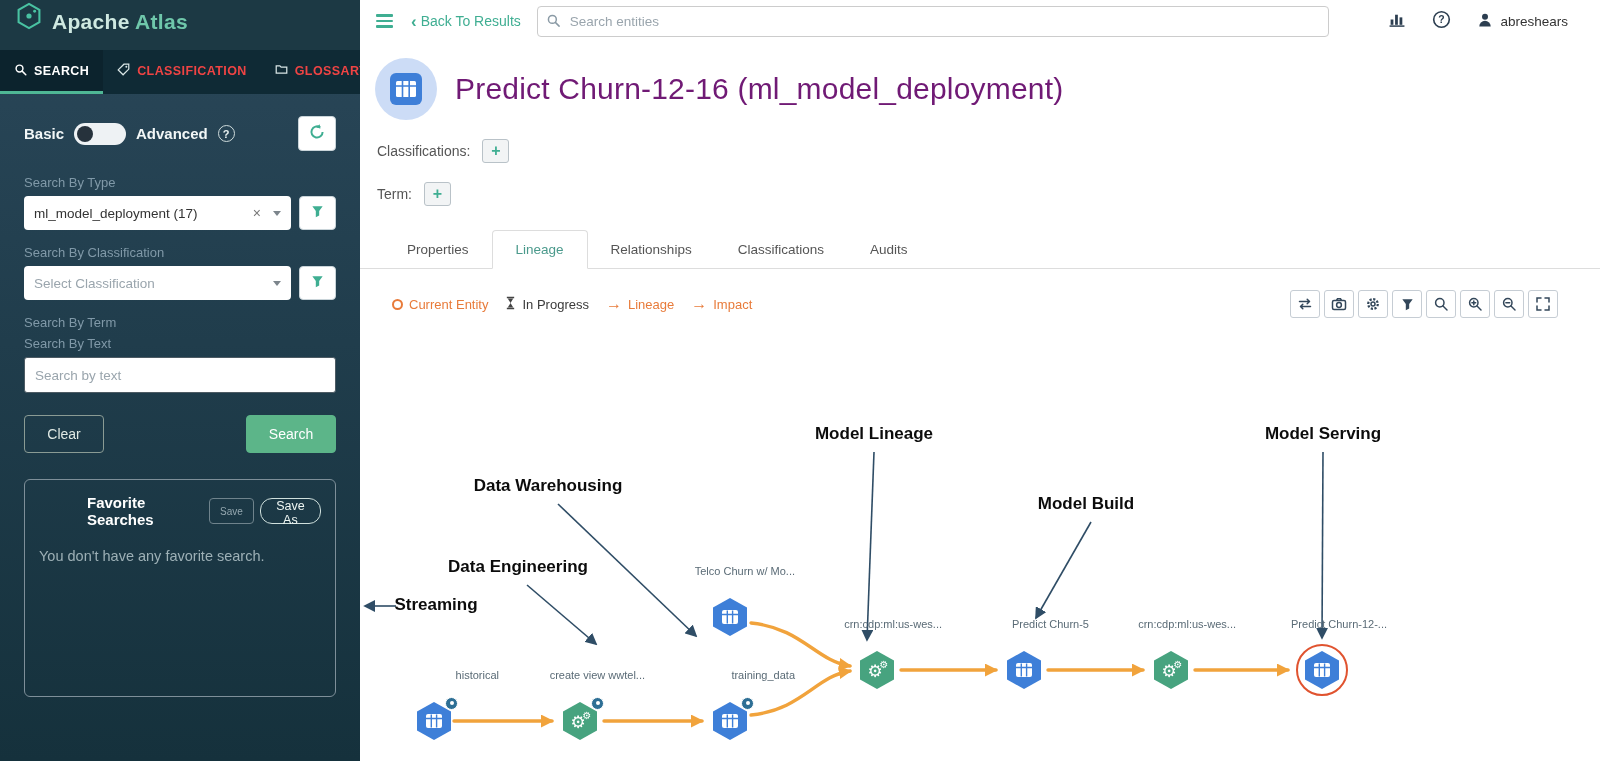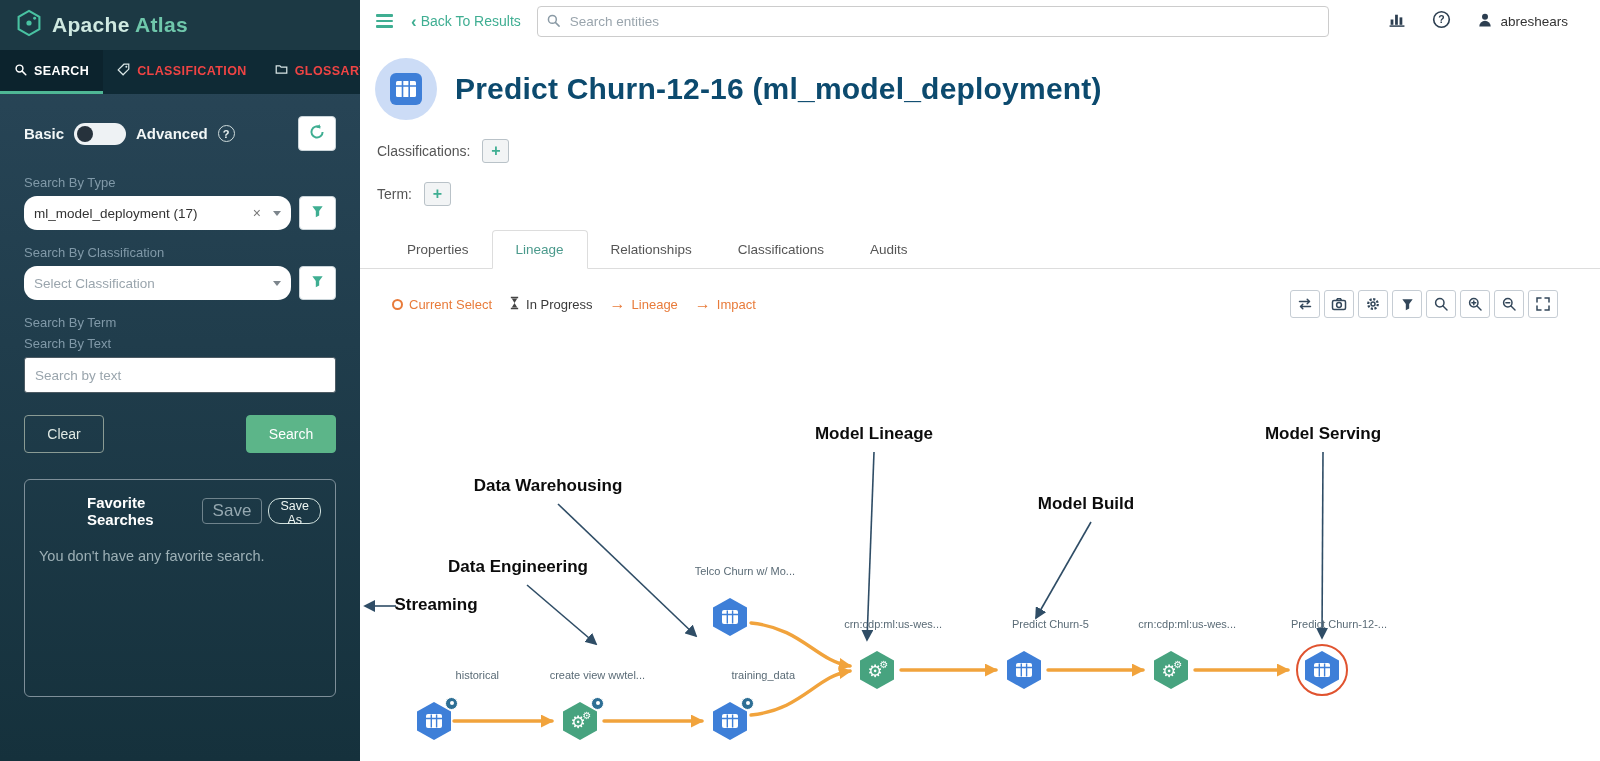--- a/index.html
+++ b/index.html
@@ -3,41 +3,41 @@
 <meta charset="utf-8">
 <style>
   * { box-sizing: border-box; margin: 0; padding: 0; }
   html,body { width:1600px; height:761px; overflow:hidden; }
   body { font-family:"Liberation Sans", sans-serif; background:#fff; }
   .app { display:flex; width:1600px; height:761px; }
 
   
   .sidebar { width:360px; height:761px; flex-shrink:0; display:flex; flex-direction:column;
              background:linear-gradient(180deg,#2a4759 0%,#203d4c 45%,#15313c 100%); }
-  .logo-bar { height:50px; background:#1c3944; display:flex; align-items:center; padding:8px 16px; gap:10px; }
+  .logo-bar { height:50px; background:#1c3944; display:flex; align-items:flex-end; padding:16px 16px; gap:10px; }
   .logo-text { font-size:21px; font-weight:bold; color:#cfe9e1; letter-spacing:.3px; }
   .logo-text .logo-sub { color:#6fc7ab; }
   .side-nav { height:44px; background:#0f2a35; display:flex; align-items:stretch; }
   .nav-item { display:flex; align-items:center; gap:7px; padding:0 14px; color:#ef4444; font-size:12.5px;
               font-weight:bold; letter-spacing:.4px; cursor:pointer; border-bottom:3px solid transparent; }
   .nav-item.active { border-bottom-color:#4fb795; background:#0c232d; color:#ffffff; }
   .side-body { flex:1; padding:22px 24px 0 24px; }
 
   .mode-row { display:flex; align-items:center; gap:10px; margin-bottom:24px; }
   .mode-label { color:#f2f7f7; font-size:15px; font-weight:bold; }
   .toggle { width:52px; height:22px; background:#eef2f4; border-radius:11px; position:relative; cursor:pointer; }
   .toggle .knob { position:absolute; left:3px; top:3px; width:16px; height:16px; border-radius:50%; background:#26323c; }
   .help-bubble { width:17px; height:17px; border-radius:50%; border:1.5px solid #cfdcdc; color:#e8f1f1;
                  font-size:11px; display:flex; align-items:center; justify-content:center; font-weight:bold; }
   .refresh-btn { margin-left:auto; width:38px; height:35px; background:#fff; border:1px solid #c9d4d9;
                  border-radius:4px; display:flex; align-items:center; justify-content:center; cursor:pointer; }
 
   .field-label { color:#8099a8; font-size:13px; margin-bottom:6px; }
   .field-row { display:flex; gap:8px; margin-bottom:15px; }
-  .select-box { flex:1; height:34px; background:#fff; border-radius:13px; display:flex; align-items:center;
+  .select-box { flex:1; height:34px; background:#fff; border-radius:4px; display:flex; align-items:center;
                 padding:0 10px; font-size:13.5px; color:#333; position:relative; cursor:pointer; }
   .select-box .ph { color:#9aa5ad; }
   .clear-x { margin-left:auto; color:#777; font-size:14px; padding:0 6px; cursor:pointer; }
   .caret { width:0; height:0; border-left:4.5px solid transparent; border-right:4.5px solid transparent;
            border-top:5px solid #7c858c; margin-left:6px; }
   .caret.auto { margin-left:auto; }
   .filter-btn { width:37px; height:34px; background:#fff; border:1px solid #c9d4d9; border-radius:4px;
                 display:flex; align-items:center; justify-content:center; cursor:pointer; }
   .text-input { width:100%; height:36px; border:1px solid #4d5b64; border-radius:3px; padding:0 10px;
                 font-size:13.5px; color:#333; font-family:inherit; }
@@ -47,21 +47,21 @@
   .btn-clear { width:80px; height:38px; background:transparent; border:1px solid #8a9b94; border-radius:4px;
                color:#dfe9e4; font-size:14px; cursor:pointer; font-family:inherit; }
   .btn-search { width:90px; height:38px; background:#5cb589; border:1px solid #5cb589; border-radius:4px;
                 color:#fff; font-size:14px; cursor:pointer; font-family:inherit; }
 
   .fav-box { margin-top:26px; border:1px solid #7e8f99; border-radius:6px; padding:14px 14px; height:218px; }
   .fav-head { display:flex; align-items:center; }
   .fav-title { color:#fff; font-size:15px; font-weight:bold;margin-left:48px; }
   .fav-btns { margin-left:auto; display:flex; gap:6px; }
   .fav-save { height:26px; padding:0 10px; background:transparent; border:1px solid #6f838c; border-radius:4px;
-              color:#95a8b0; font-size:17px; cursor:default; font-family:inherit; }
+              color:#95a8b0; font-size:10px; cursor:default; font-family:inherit; }
   .fav-saveas { height:26px; padding:0 10px; background:transparent; border:1px solid #cfe0dd; border-radius:12px;
                 color:#eef6f3; font-size:12.5px; cursor:pointer; font-family:inherit; }
   .fav-empty { margin-top:20px; color:#9db0b6; font-size:14.5px; }
 
   
   .main { flex:1; position:relative; background:#fff; }
   .topbar { height:42px; display:flex; align-items:center; padding:0 18px 0 14px; gap:16px; }
   .burger { display:flex; flex-direction:column; gap:3px; cursor:pointer; padding:4px 2px; }
   .burger span { display:block; width:17px; height:2.4px; background:#3fae92; border-radius:1px; }
   .back-link { color:#3fae92; font-size:14px; cursor:pointer; display:flex; align-items:center; gap:4px; white-space:nowrap; }
@@ -69,21 +69,21 @@
   .search-wrap { position:relative; flex:1; max-width:792px; }
   .search-entities { width:100%; height:31px; border:1px solid #ccc; border-radius:4px; padding:0 10px 0 32px;
                      font-size:13.5px; color:#333; font-family:inherit; }
   .search-entities::placeholder { color:#9aa5ad; }
   .search-wrap .s-ic { position:absolute; left:9px; top:7px; }
   .top-icons { margin-left:auto; display:flex; align-items:center; gap:26px; padding-right:14px; }
   .user-chip { display:flex; align-items:center; gap:7px; font-size:13.5px; color:#333; cursor:pointer; }
 
   .title-row { display:flex; align-items:center; gap:18px; padding-left:15px; margin-top:16px; }
   .avatar { width:62px; height:62px; border-radius:50%; background:#ccdcf6; display:flex; align-items:center; justify-content:center; }
-  .page-title { font-size:30px; color:#0c4a6e; font-weight:700; letter-spacing:.2px; }
+  .page-title { font-size:30px; color:#701a75; font-weight:400; letter-spacing:.2px; }
 
   .assoc-row { display:flex; align-items:center; gap:12px; padding-left:17px; margin-top:19px; }
   .assoc-label { font-size:14px; color:#555; }
   .add-btn { width:27px; height:24px; background:#f2f4f5; border:1px solid #b9c2c8; border-radius:3px;
              color:#3fae92; font-size:16px; font-weight:bold; line-height:1; cursor:pointer; font-family:inherit; }
 
   .tabs { display:flex; align-items:flex-end; padding-left:24px; margin-top:24px; border-bottom:1px solid #ddd; }
   .tab { padding:11px 23px; font-size:13.5px; color:#555; cursor:pointer; }
   .tab.active { background:#fff; border:1px solid #ddd; border-bottom:1px solid #fff; border-radius:4px 4px 0 0;
                 margin-bottom:-1px; color:#4b9a8c; }
@@ -280,21 +280,21 @@
       <div class="tab active">Lineage</div>
       <div class="tab">Relationships</div>
       <div class="tab">Classifications</div>
       <div class="tab">Audits</div>
     </div>
 
     <div class="legend-row">
       <div class="legend">
         <div class="legend-item orange">
           <span class="lg-cur"></span>
-          <span>Current Select</span>
+          <span>Current Entity</span>
         </div>
         <div class="legend-item dark">
           <span><svg width="11" height="14" viewBox="0 0 12 14">
                 <path d="M2 1 H10 M2 13 H10" stroke="#444" stroke-width="1.4"></path>
                 <path d="M3 2 H9 L6 7 Z M3 12 H9 L6 7 Z" fill="#444"></path>
               </svg></span>
           <span>In Progress</span>
         </div>
         <div class="legend-item orange">
           <span class="lg-arrow">→</span>

